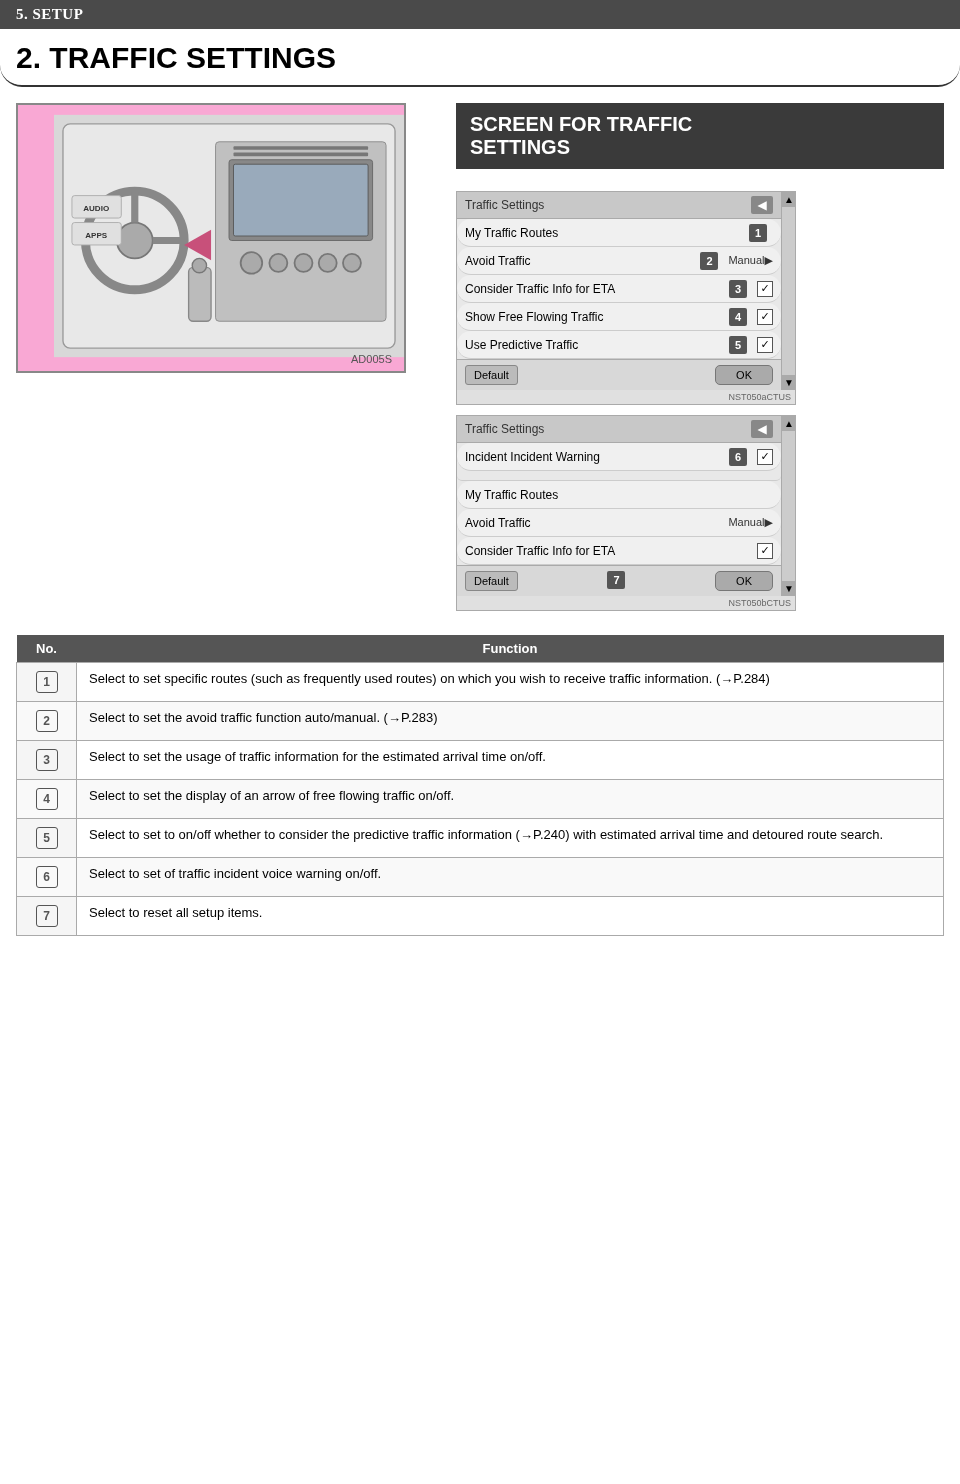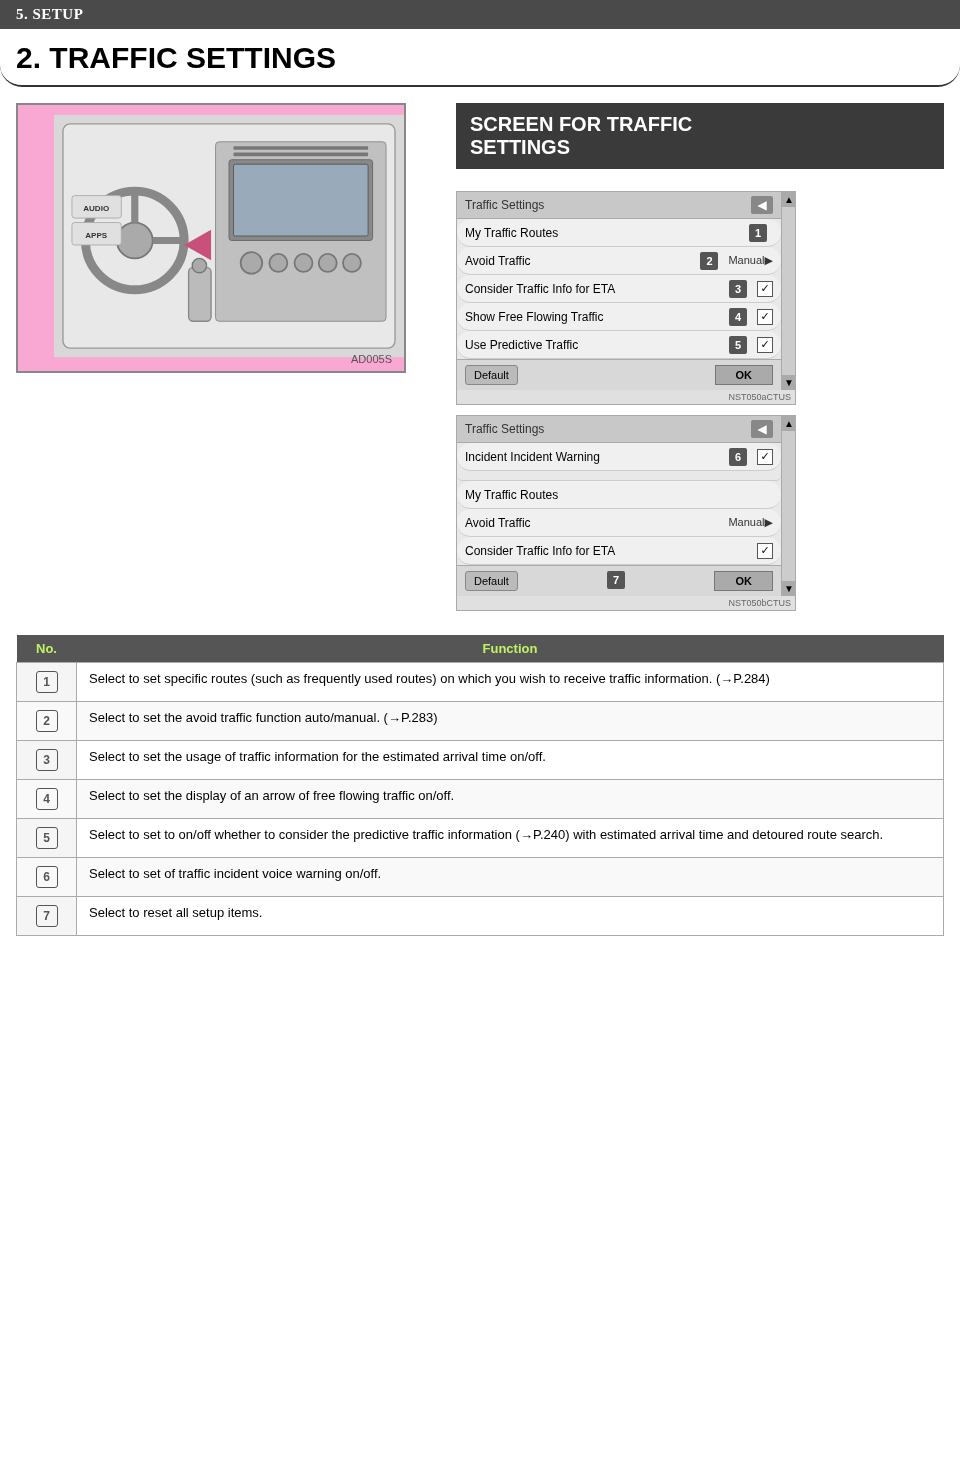--- a/index.html
+++ b/index.html
@@ -174,25 +174,24 @@
       border: 1px solid #888;
       border-radius: 3px;
       padding: 3px 8px;
       font-size: 11px;
       cursor: pointer;
     }
 
     .screen-btn-ok {
       background: #aaa;
       border: 1px solid #777;
-      border-radius: 0;
+      border-radius: 5px;
       padding: 3px 20px;
       font-size: 11px;
       cursor: pointer;
-      font-weight: bold;
     }
 
     .screen-watermark {
       text-align: right;
       font-size: 9px;
       color: #666;
       padding: 2px 4px;
       background: #e0e0e0;
     }
 
@@ -217,21 +216,21 @@
     
     .function-table {
       width: 100%;
       border-collapse: collapse;
       margin-top: 14px;
       font-size: 13px;
     }
 
     .function-table th {
       background: #555;
-      color: #bef264;
+      color: #ffffff;
       padding: 6px 12px;
       text-align: center;
     }
 
     .function-table th:first-child {
       width: 60px;
     }
 
     .function-table td {
       border: 1px solid #aaa;

